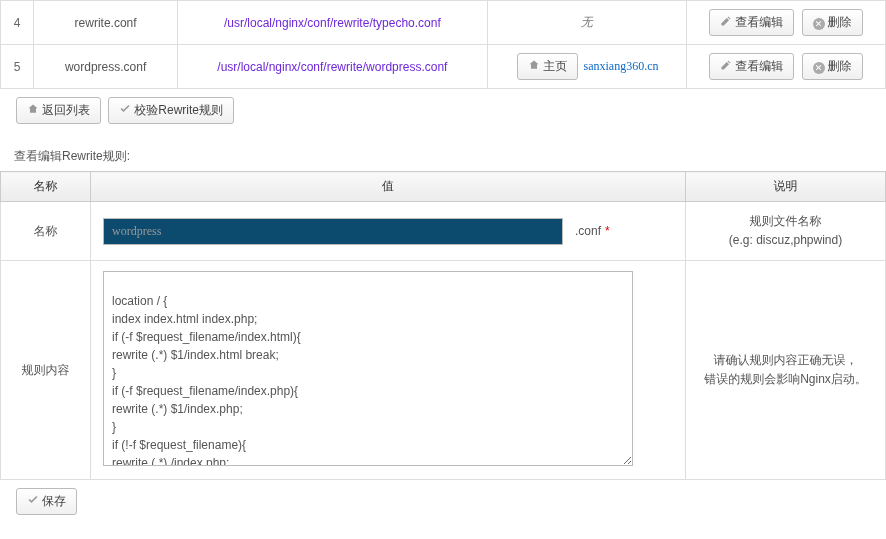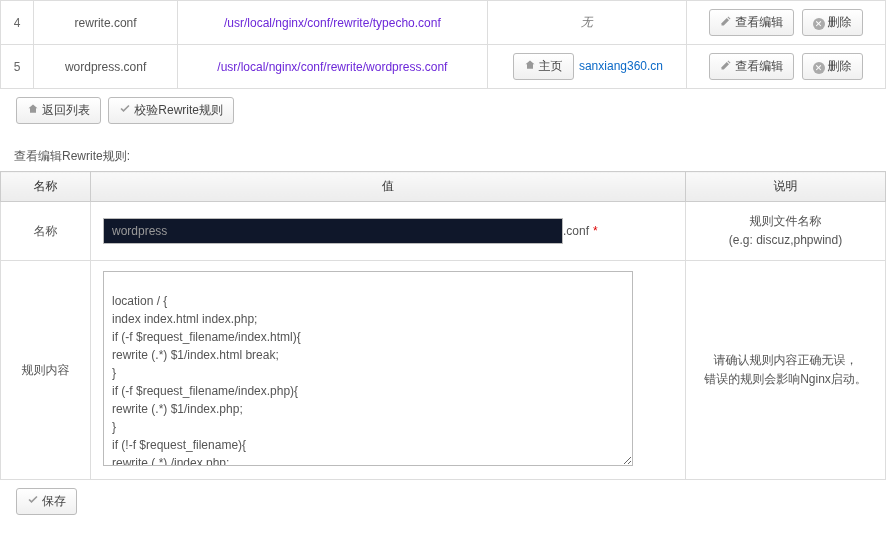--- a/index.html
+++ b/index.html
@@ -6,32 +6,32 @@
 body { font-family: Arial, "Microsoft YaHei", sans-serif; font-size: 12px; color: #333; background: #fff; padding: 0; width: 886px; }
 table { border-collapse: collapse; width: 100%; }
 table.data-table td, table.data-table th { border: 1px solid #ddd; padding: 8px 6px; text-align: center; vertical-align: middle; }
 table.data-table td.idx { width: 30px; color: #666; }
 table.data-table td.fname { width: 130px; color: #555; }
 table.data-table td.path { width: 280px; color: #6d28d9; }
 table.data-table td.site { width: 180px; }
 table.data-table td.actions { width: 180px; margin-left: 16px; }
 .btn { display: inline-block; padding: 4px 10px; background: linear-gradient(#fff,#f0f0f0); border: 1px solid #bbb; border-radius: 3px; cursor: pointer; color: #444; font-size: 12px; margin: 0 2px; }
 .btn .icn { margin-right: 3px; color: #888; }
-.link { color: #0b69c7; text-decoration: none; }
+.link { color: #0b69c7; text-decoration: none; font-family: Liberation Serif, serif; }
 .toolbar { padding: 8px 16px 8px 14px; }
 .section-label { color: #555; padding: 16px 0 6px 14px; }
 table.form-table th { background: linear-gradient(#f9f9f9,#ececec); border: 1px solid #ccc; padding: 6px; font-weight: normal; color: #333; }
 table.form-table td { border: 1px solid #ddd; padding: 10px 12px; vertical-align: middle; }
 table.form-table td.lbl { width: 90px; text-align: center; color: #555; }
 table.form-table td.desc { width: 200px; text-align: center; color: #555; line-height: 1.6; }
-input.text-input { border: 1px solid #bbb; padding: 5px 8px; color: #999; font-size: 12px; width: 460px; background: #0f172a; }
+input.text-input { border: 1px solid #bbb; padding: 5px 8px; color: #999; font-size: 12px; width: 460px; background: #0c4a6e; font-family: Liberation Serif, serif; }
 .req { color: #d00; margin-left: 4px; }
 textarea.rule-content { width: 530px; height: 195px; border: 1px solid #bbb; padding: 20px 8px; font-family: Arial, sans-serif; font-size: 12px; color: #555; line-height: 1.5; resize: both; }
 .none-text { color: #777; font-style: italic; }
-.suffix { color: #555; margin-left: 0; }
+.suffix { color: #555; margin-left: 12px; }
 svg.ic { width: 12px; height: 12px; vertical-align: -1px; }
 .circle-x { display:inline-block; width:12px; height:12px; border-radius:50%; background:#aaa; color:#fff; line-height:12px; font-size:9px; text-align:center; vertical-align:-1px; }
 </style>
 </head>
 <body>
 
 <table class="data-table">
   <tbody>
       <tr>
     <td class="idx">4</td>

